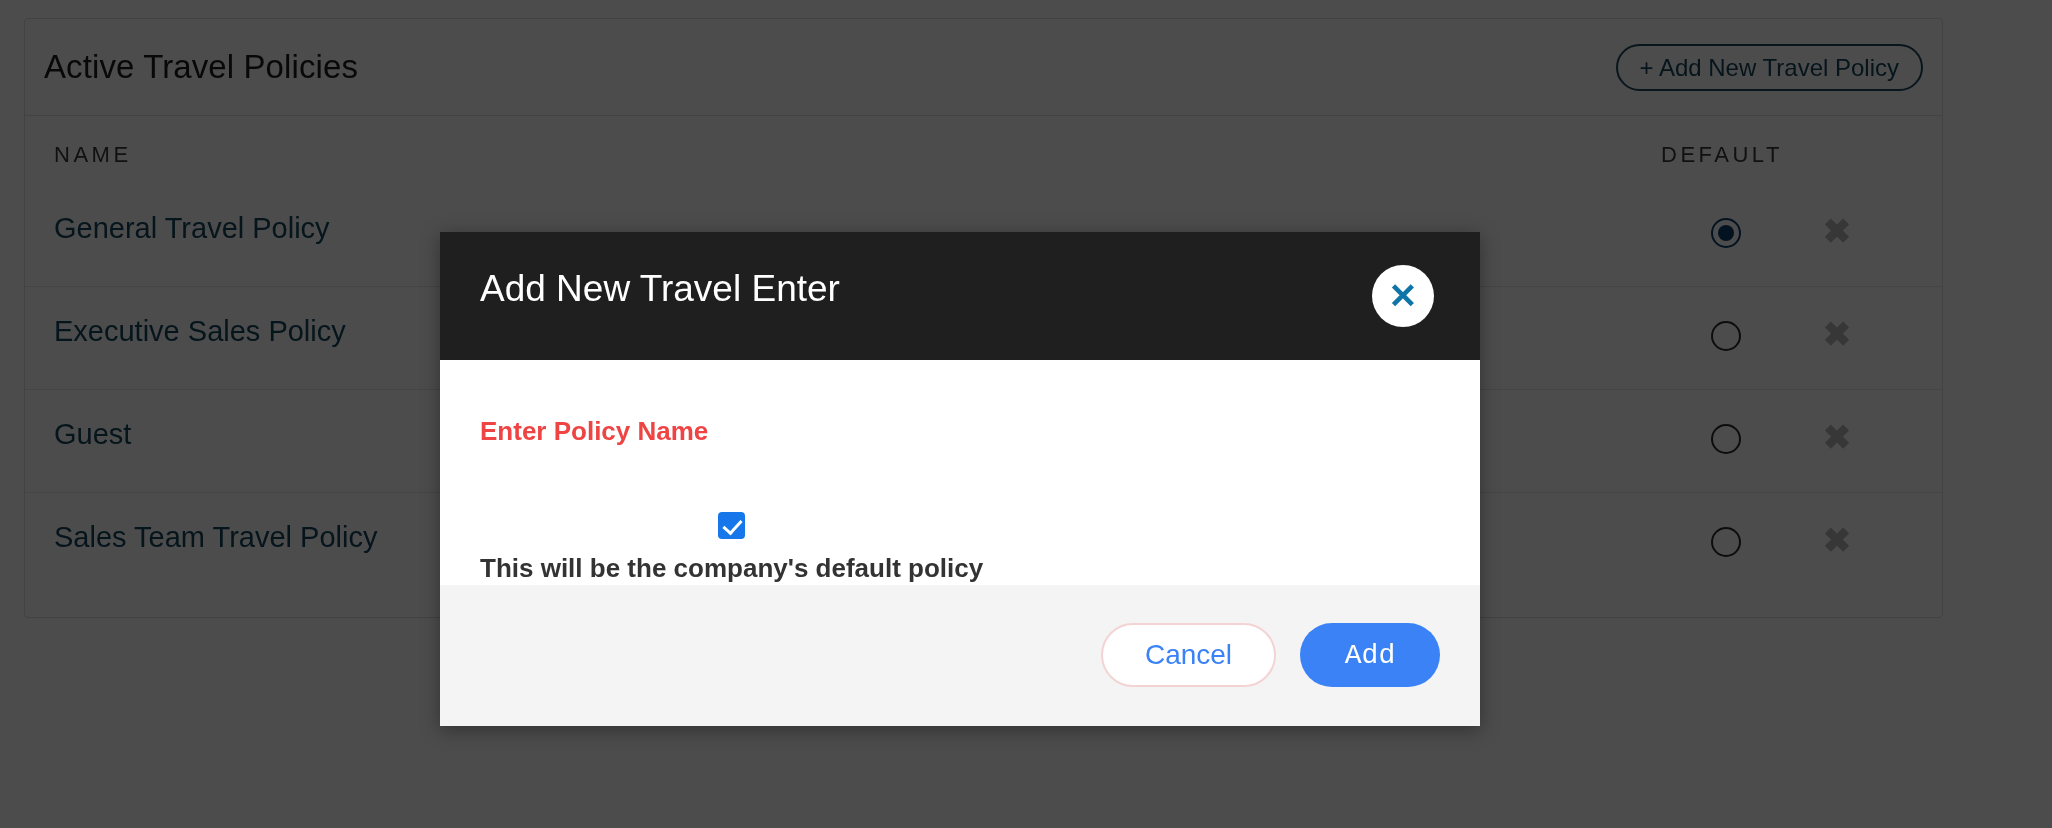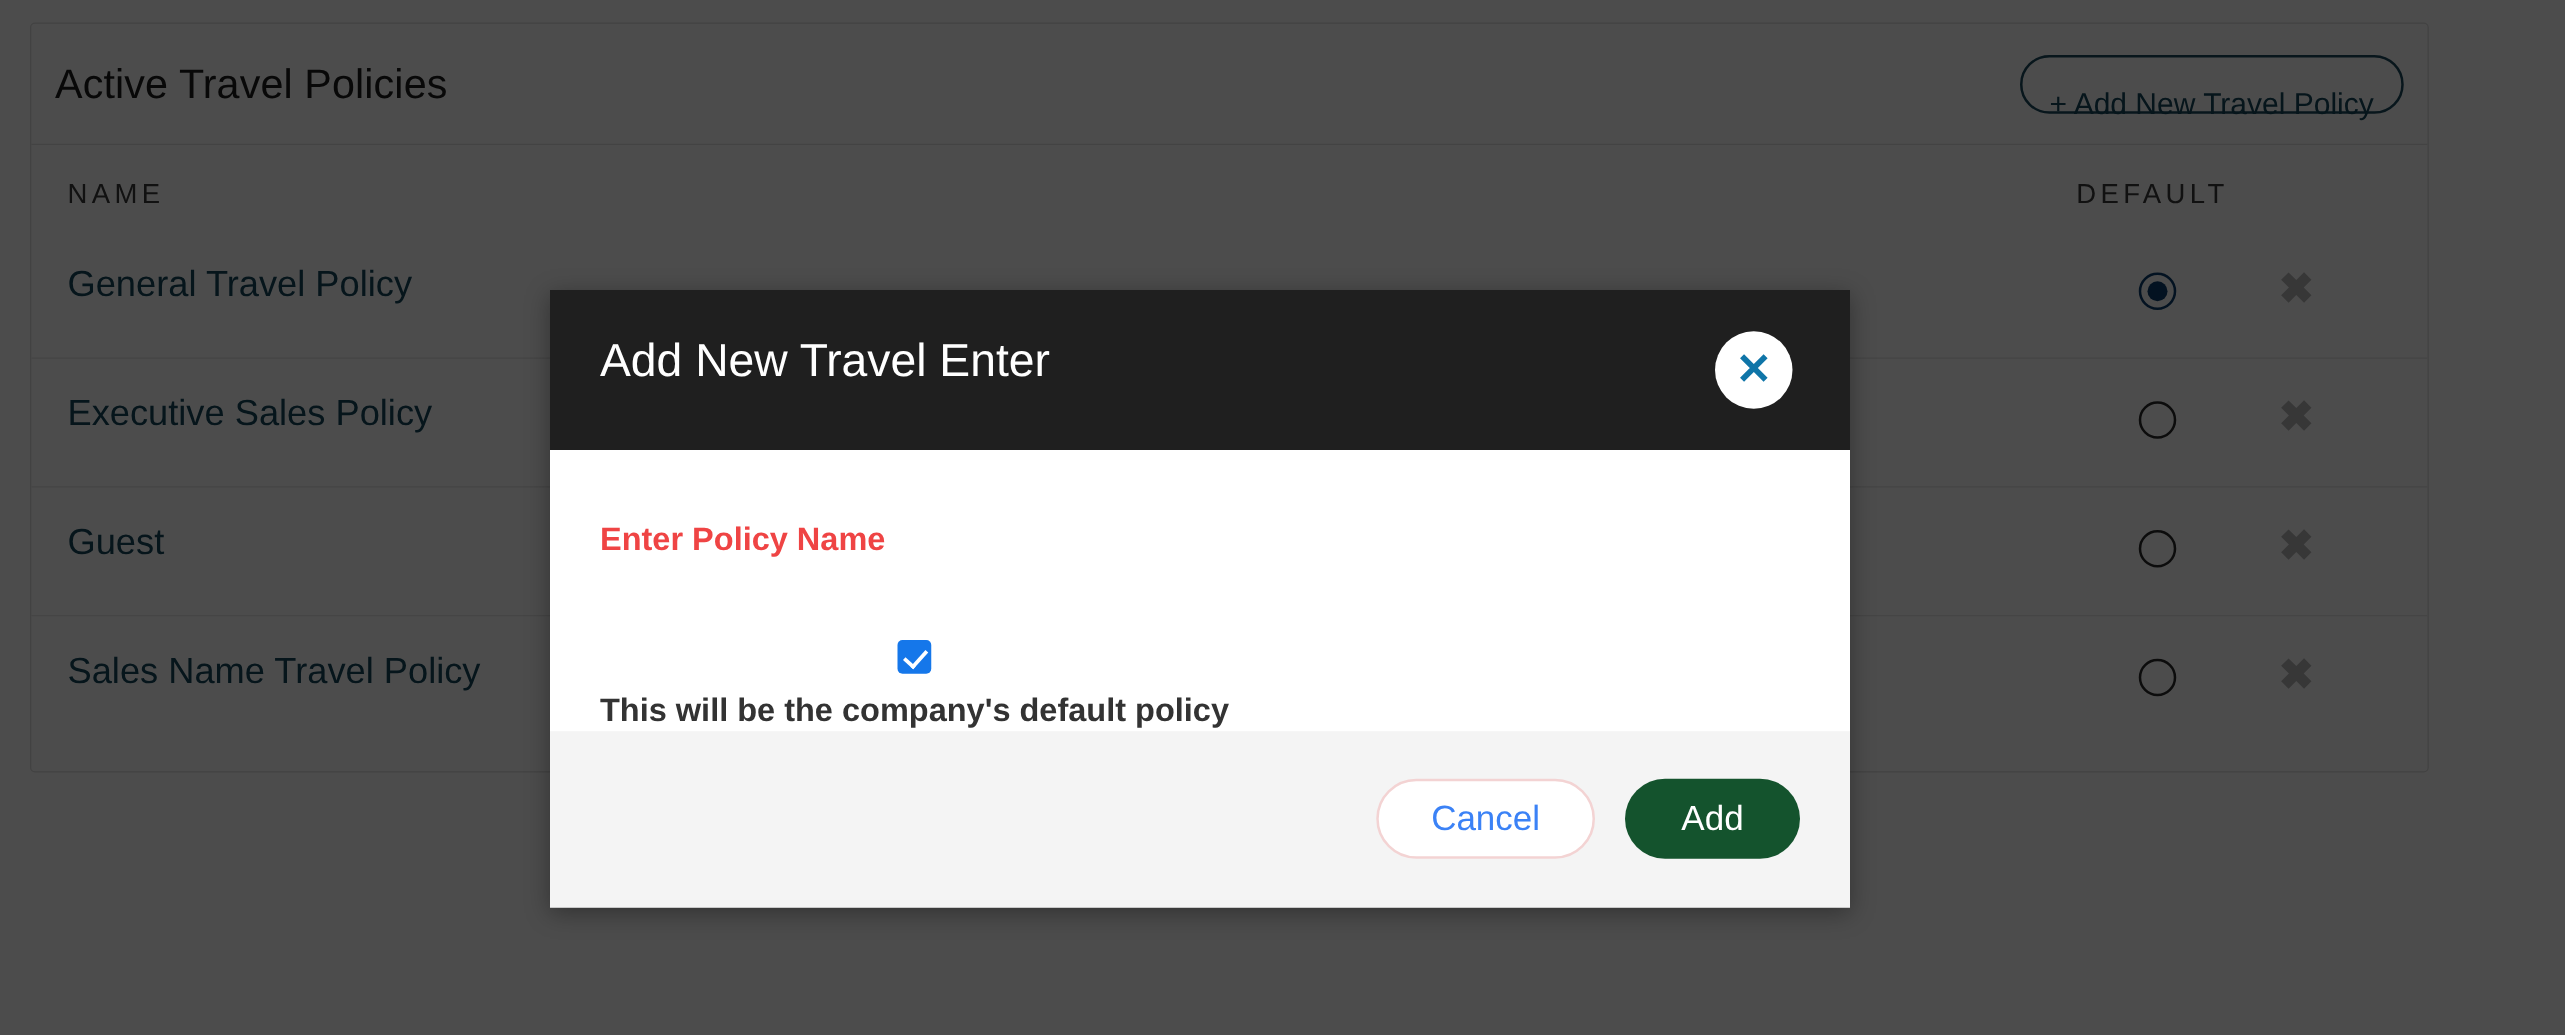--- a/index.html
+++ b/index.html
@@ -47,21 +47,21 @@
     color: #1b1b1b;
     letter-spacing: 0.1px;
     white-space: nowrap;
   }
 
   .add-policy-btn {
     position: absolute;
     right: 19px;
     top: 25px;
     height: 47px;
-    padding: 16px 22px;
+    padding: 0 22px;
     border: 2px solid #1b4a5e;
     border-radius: 24px;
     background: transparent;
     color: #14475c;
     font-family: "Liberation Sans", sans-serif;
     font-size: 24px;
     line-height: 43px;
     white-space: nowrap;
     cursor: pointer;
   }
@@ -276,24 +276,24 @@
     font-size: 28px;
     cursor: pointer;
   }
   .btn-add {
     position: absolute;
     right: 40px;
     top: 38px;
     width: 140px;
     height: 64px;
     border-radius: 34px;
-    background: #14532d;
+    background: #3b82f6;
     border: none;
     color: #ffffff;
-    font-family: Liberation Sans, sans-serif;
+    font-family: Liberation Mono, monospace;
     font-size: 28px;
     cursor: pointer;
   }
 </style>
 </head>
 <body>
 
 <div id="page-root">
 
   <div class="policy-card">
@@ -322,21 +322,21 @@
           <span class="del-x">✖</span>
         </div>
 
         <div class="policy-row">
           <a class="policy-link">Guest</a>
           <span class="radio"></span>
           <span class="del-x">✖</span>
         </div>
 
         <div class="policy-row">
-          <a class="policy-link">Sales Name Travel Policy</a>
+          <a class="policy-link">Sales Team Travel Policy</a>
           <span class="radio"></span>
           <span class="del-x">✖</span>
         </div>
 
       </div>
     </div>
   </div>
 </div>
 
 <div id="overlay"></div>

